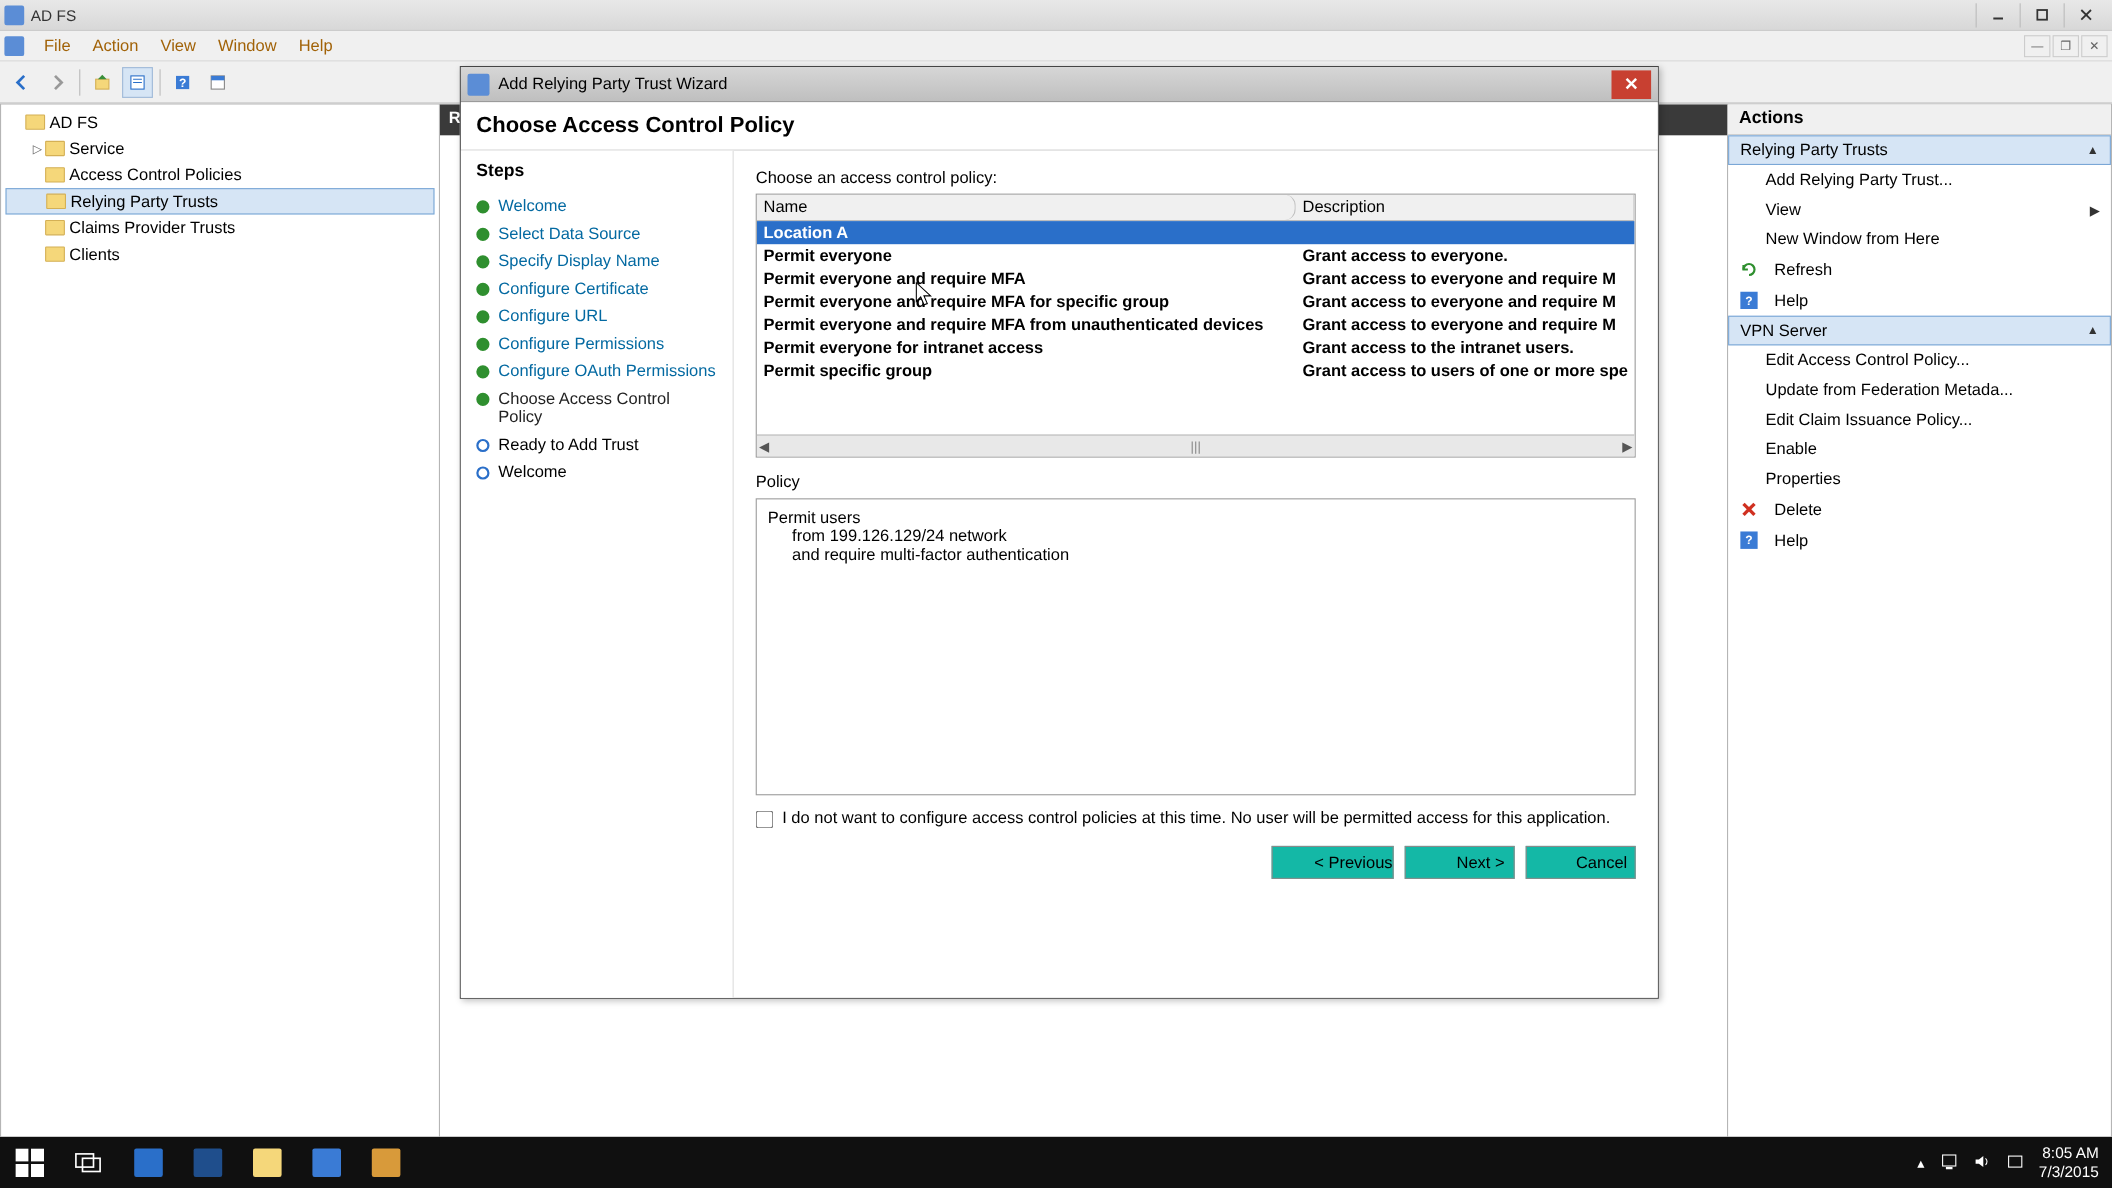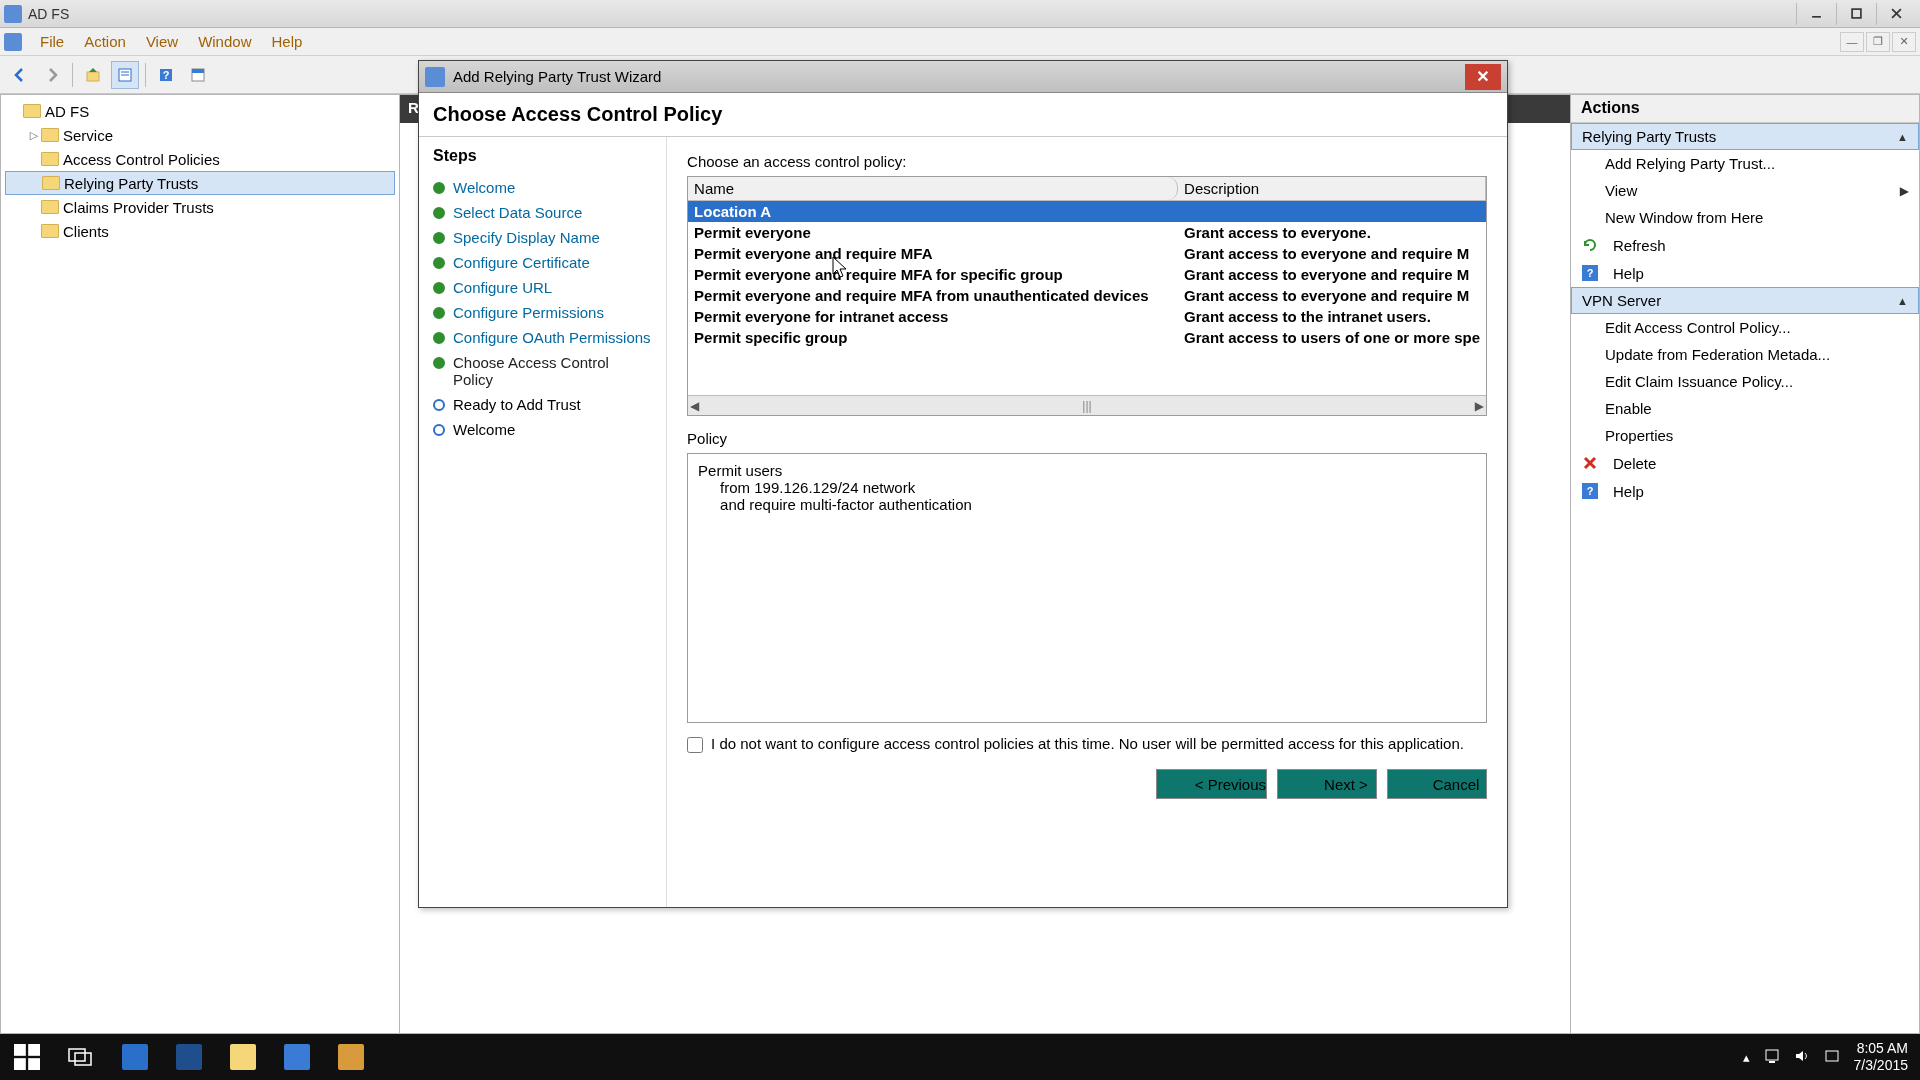--- a/index.html
+++ b/index.html
@@ -86,21 +86,21 @@
 .pt-row .col.name { width:490px;}
 .pt-row .col.desc { flex:1;}
 .pt-row.sel { background:#2a6fc9; color:#fff;}
 .pt-scroll-h { position:absolute; bottom:0; left:0; right:0; height:20px; background:#e8e8e8; border-top:1px solid #bcbcbc; display:flex; align-items:center; justify-content:space-between; padding:0 2px; font-size:12px; color:#555;}
 .policy-heading2 { margin-top:14px; margin-bottom:6px; font-size:15px;}
 .policy-detail { border:1px solid #9c9c9c; height:270px; padding:8px 10px; font-size:15px; background:#fff;}
 .policy-indent { padding-left:22px;}
 .chk-row { display:flex; align-items:flex-start; gap:8px; margin-top:12px; font-size:15px;}
 .chk-row input { width:16px;height:16px; margin-top:2px;}
 .wiz-buttons { display:flex; justify-content:flex-end; gap:10px; padding:16px 0 8px 0;}
-.wiz-btn { min-width:100px; height:30px; background:#0f766e; border:1px solid #8a8a8a; font-size:15px; display:flex;align-items:center;justify-content:center;padding-left:38px;}
+.wiz-btn { min-width:100px; height:30px; background:#14b8a6; border:1px solid #8a8a8a; font-size:15px; display:flex;align-items:center;justify-content:center;padding-left:38px;}
 
 .cursor { position:absolute; left:832px; top:256px; z-index:100; font-size:18px; pointer-events:none;}
 </style>
 </head>
 <body>
 
 <div class="parent-titlebar">
   <div class="app-icon"></div>
   <div class="title">AD FS</div>
   <div class="win-ctrls">

